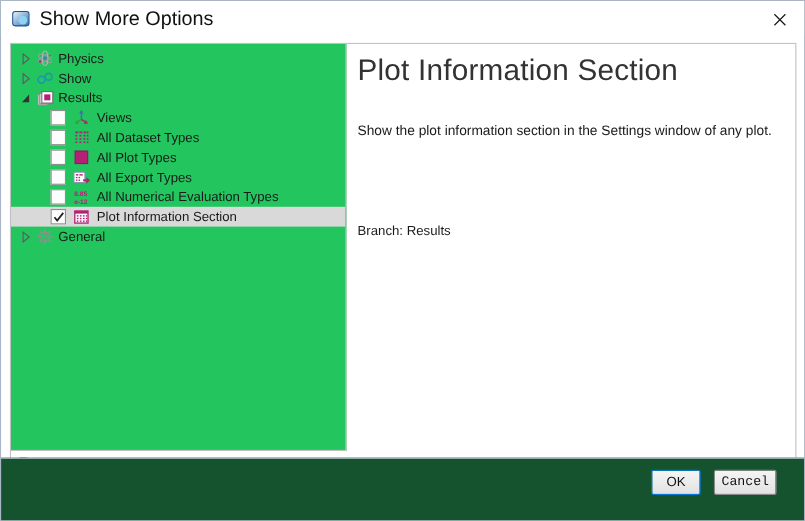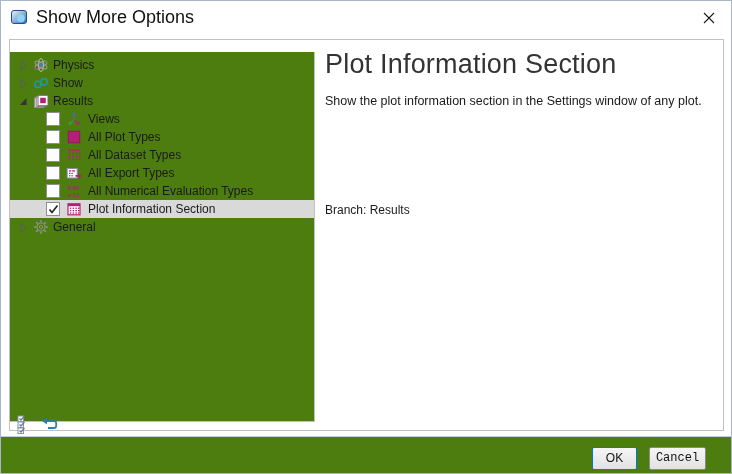--- a/index.html
+++ b/index.html
@@ -16,44 +16,44 @@
   
   .titlebar { position: absolute; left: 0; top: 0; right: 0; height: 32px; background: #fff; display: flex; align-items: center; padding-left: 10px; }
   .title-icon { width: 16px; height: 16px; margin-right: 9px; flex: none; }
   .title-text { font-size: 18px; color: #111; }
   .close-btn { position: absolute; right: 12px; top: 7px; width: 20px; height: 20px; display: flex; align-items: center; justify-content: center; cursor: default; }
 
   
   .content-box { position: absolute; left: 8px; top: 38px; right: 7px; bottom: 42px; border: 1px solid #c1c1c1; background: #fff; }
 
   
-  .tree-panel { position: absolute; left: 0; top: 12px; width: 305px; height: 370px; border-right: 1px solid #c1c1c1; border-bottom: 1px solid #c1c1c1; background: #4d7c0f; padding-top: 4px; overflow: hidden; }
+  .tree-panel { position: absolute; left: 0; top: 0; width: 305px; height: 370px; border-right: 1px solid #c1c1c1; border-bottom: 1px solid #c1c1c1; background: #22c55e; padding-top: 4px; overflow: hidden; }
   .trow { height: 18px; display: flex; align-items: center; font-size: 12px; white-space: nowrap; }
   .trow.top { padding-left: 9px; }
   .trow.child { padding-left: 36px; }
   .trow.selected { background: #d9d9d9; }
   .arrow { width: 9px; height: 11px; margin-right: 5px; flex: none; }
   .tree-icon { width: 16px; height: 16px; margin-right: 4px; flex: none; }
   .cbox { width: 14px; height: 14px; border: 1px solid #8f8f8f; background: #fdfdfd; margin-right: 6px; flex: none; position: relative; }
   .cbox svg { position: absolute; left: 0px; top: 0px; }
   .trow .lbl { padding-right: 4px; }
   .trow.child .tree-icon { margin-right: 6px; }
 
   
   .tree-toolbar { position: absolute; left: 3px; top: 374px; display: flex; align-items: center; gap: 7px; }
   .tool-btn { width: 20px; height: 20px; display: flex; align-items: center; justify-content: center; }
 
   
   .detail-panel { position: absolute; left: 306px; top: 0; right: 0; bottom: 0; padding: 0 10px 0 9px; }
   .detail-title { font-size: 27px; font-weight: 300; color: #333; margin-top: 9px; letter-spacing: 0.2px; }
-  .detail-desc { font-size: 12.5px; color: #1a1a1a; margin-top: 14px; }
+  .detail-desc { font-size: 12.5px; color: #1a1a1a; margin-top: 32px; }
   .detail-branch { position: absolute; left: 9px; top: 163px; font-size: 12px; color: #1a1a1a; }
 
   
-  .footer { position: absolute; left: 0; right: 0; bottom: 0; height: 37px; background: #4d7c0f; border-top: 1px solid #c5cedb; }
+  .footer { position: absolute; left: 0; right: 0; bottom: 0; height: 57px; background: #14532d; border-top: 1px solid #c5cedb; }
   .btn { position: absolute; top: 10px; height: 23px; font-size: 12px; font-family: "Liberation Sans", sans-serif; color: #111; background: linear-gradient(#f5f5f5, #e2e2e2); border: 1px solid #8a8a8a; border-radius: 2px; text-align: center; line-height: 21px; }
   .btn.ok { right: 94px; width: 45px; border-color: #0078d7; }
   .btn.cancel { right: 25px; width: 57px; font-family: Liberation Mono, monospace; }
 </style>
 </head>
 <body>
 
 <div class="window">
 
   <div class="titlebar">
@@ -122,28 +122,20 @@
         <span class="cbox"></span>
         <svg class="tree-icon" viewBox="0 0 16 16">
           <line x1="8" y1="9.5" x2="8" y2="3.2" stroke="#4a6da8" stroke-width="1.3"></line>
           <polygon points="8,0.8 5.9,4.3 10.1,4.3" fill="#4a6da8"></polygon>
           <line x1="8" y1="9.5" x2="4" y2="12" stroke="#3d9c3d" stroke-width="1.3"></line>
           <polygon points="1.8,13.4 6,13.5 3.7,10.3" fill="#3d9c3d"></polygon>
           <line x1="8" y1="9.5" x2="12" y2="12" stroke="#b42075" stroke-width="1.3"></line>
           <polygon points="14.2,13.4 10,13.5 12.3,10.3" fill="#b42075"></polygon>
         </svg>
         <span class="lbl">Views</span>
-      </div>
-
-      <div class="trow child">
-        <span class="cbox"></span>
-        <svg class="tree-icon" viewBox="0 0 16 16">
-          <rect x="2.3" y="2.3" width="11.4" height="11.4" fill="#b42075" stroke="#8f195d"></rect>
-        </svg>
-        <span class="lbl">All Plot Types</span>
       </div>
 
       <div class="trow child">
         <span class="cbox"></span>
         <svg class="tree-icon" viewBox="0 0 16 16">
           <g fill="#b42075">
             <rect x="2.5" y="2.5" width="2.6" height="1.7"></rect>
               <rect x="6.2" y="2.5" width="2.6" height="1.7"></rect>
               <rect x="9.9" y="2.5" width="2.6" height="1.7"></rect>
               <rect x="13" y="2.5" width="1.4" height="1.7"></rect>
@@ -160,20 +152,28 @@
               <rect x="9.9" y="11.6" width="1.7" height="1.5"></rect>
               <rect x="13" y="11.6" width="1.4" height="1.5"></rect>
           </g>
         </svg>
         <span class="lbl">All Dataset Types</span>
       </div>
 
       <div class="trow child">
         <span class="cbox"></span>
         <svg class="tree-icon" viewBox="0 0 16 16">
+          <rect x="2.3" y="2.3" width="11.4" height="11.4" fill="#b42075" stroke="#8f195d"></rect>
+        </svg>
+        <span class="lbl">All Plot Types</span>
+      </div>
+
+      <div class="trow child">
+        <span class="cbox"></span>
+        <svg class="tree-icon" viewBox="0 0 16 16">
           <rect x="1.2" y="3.5" width="10" height="9.5" fill="#fff" stroke="#8294ab"></rect>
           <g fill="#b42075">
             <rect x="3" y="5.3" width="2.2" height="1.3"></rect>
               <rect x="6.2" y="5.3" width="3" height="1.3"></rect>
             <rect x="3" y="7.8" width="1.4" height="1.2"></rect>
               <rect x="5.4" y="7.8" width="1.4" height="1.2"></rect>
             <rect x="3" y="10.2" width="1.4" height="1.2"></rect>
               <rect x="5.4" y="10.2" width="1.4" height="1.2"></rect>
             <rect x="9.5" y="10" width="3.4" height="1.8"></rect>
             <polygon points="12.5,7.8 15.8,10.9 12.5,14"></polygon>

